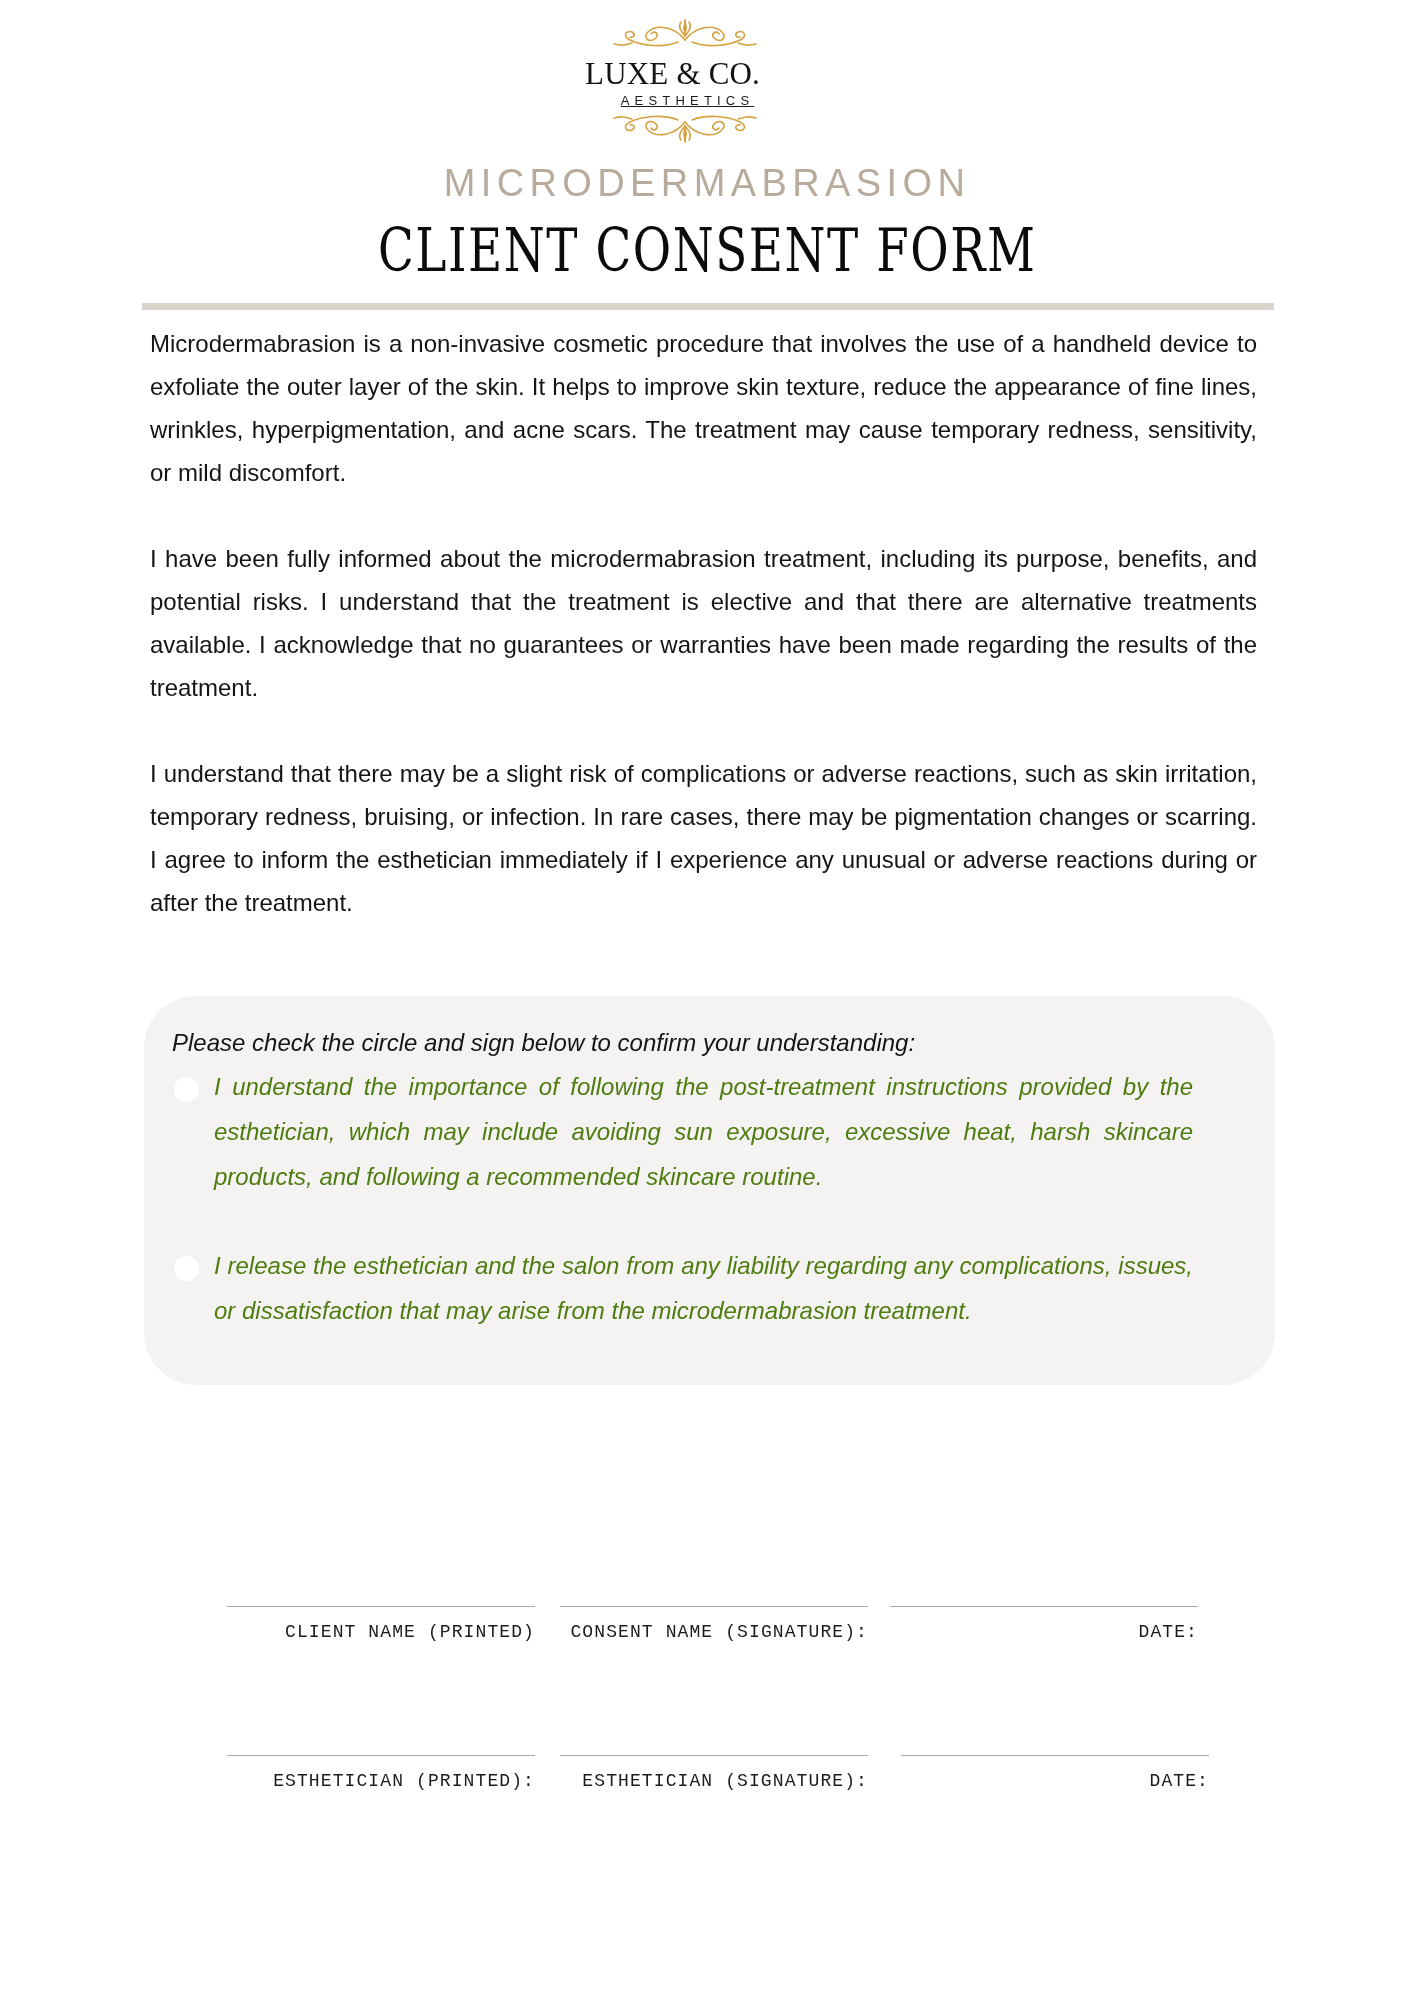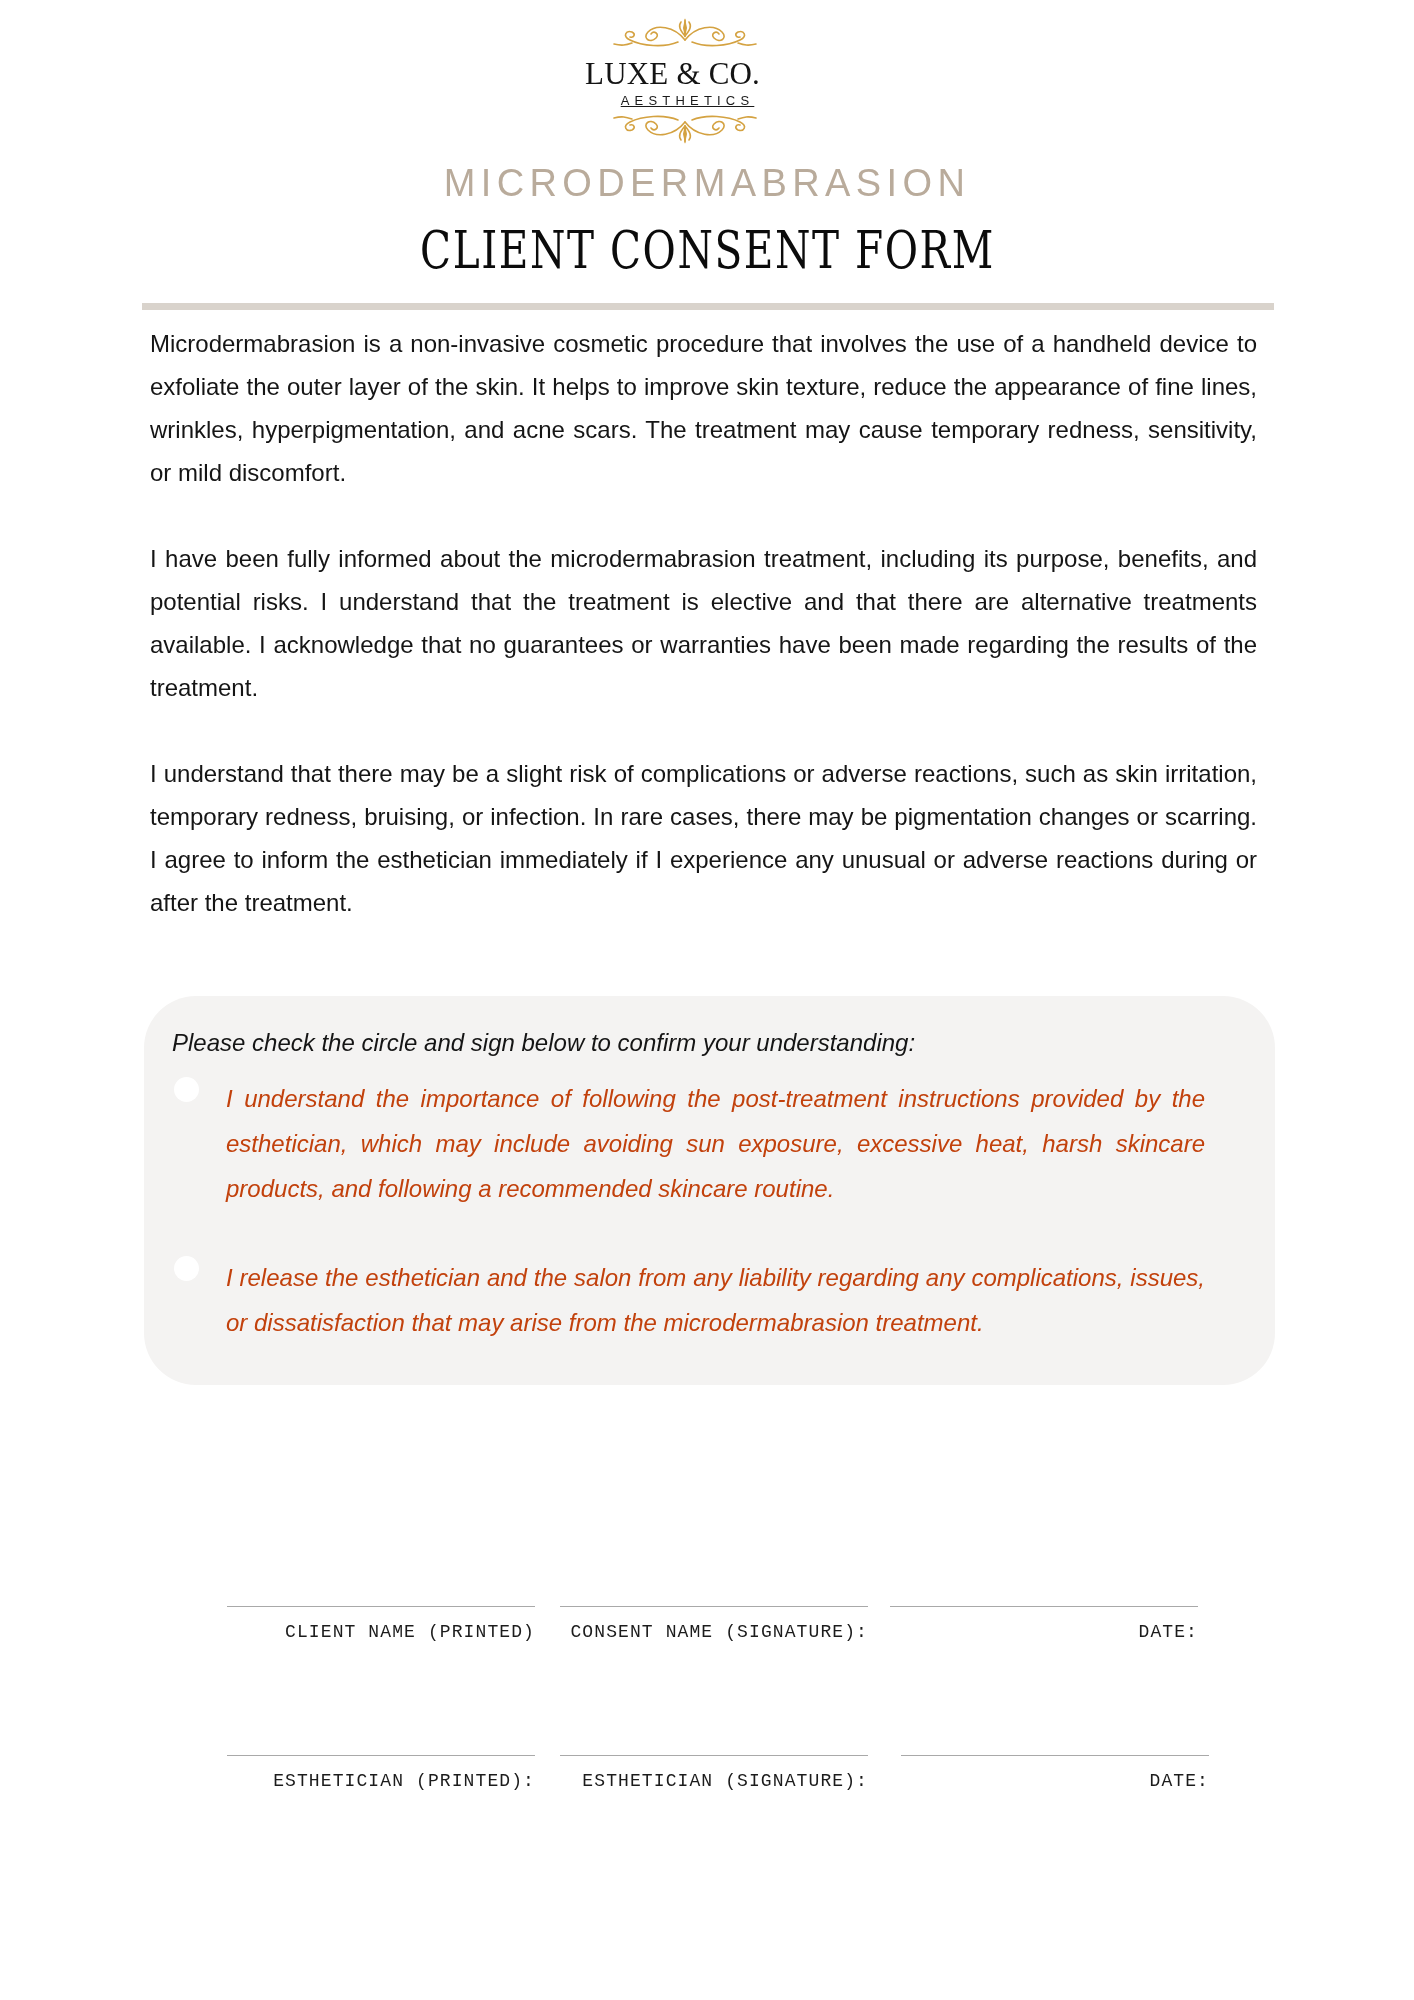--- a/index.html
+++ b/index.html
@@ -13,21 +13,21 @@
   .logo-name { position: absolute; left: 0; width: 200px; top: 44px; 
     font-family: "Liberation Serif", "DejaVu Serif", serif; font-size: 31px; line-height: 36px; color: #141414; letter-spacing: 0.2px; }
   .logo-sub { position: absolute; left: 0; width: 200px; top: 81px; text-align: center;
     font-family: "Liberation Sans", "DejaVu Sans", sans-serif; font-size: 13px; line-height: 16px; letter-spacing: 5.2px; color: #1a1a1a; padding-left: 5px; box-sizing: border-box; text-decoration: underline; }
 
   
   .subtitle { position: absolute; left: 0; width: 1414px; top: 162px; text-align: center;
     font-family: "Liberation Sans", "DejaVu Sans", sans-serif; font-size: 38px; line-height: 42px;
     letter-spacing: 5.4px; color: #b9ab9b; font-weight: normal; }
   .title { position: absolute; left: 0; width: 1414px; top: 208px; text-align: center;
-    font-family: "DejaVu Serif", "Liberation Serif", serif; font-size: 52px; line-height: 84px;
+    font-family: "DejaVu Serif", "Liberation Serif", serif; font-size: 60px; line-height: 84px;
     color: #0b0b0b; font-weight: normal; letter-spacing: 2px; }
   .title span { display: inline-block; transform: scaleX(0.78); transform-origin: center; }
 
   .divider { position: absolute; left: 142px; top: 303px; width: 1132px; height: 7px; background: #d9d3cc; }
 
   
   .body-text { position: absolute; left: 150px; width: 1107px; top: 322px;
     font-family: "Liberation Sans", "DejaVu Sans", sans-serif; font-size: 24px; line-height: 43px;
     text-align: justify; color: #151515; }
   .body-text p { margin: 0 0 43px 0; }
@@ -37,21 +37,21 @@
     background: #f4f3f2; border-radius: 52px; font-style: italic; }
   .consent-heading { position: absolute; left: 28px; top: 30px; width: 1080px;
     font-family: "Liberation Sans", "DejaVu Sans", sans-serif; font-size: 24px; line-height: 34px; color: #151515; }
   .consent-item { position: absolute; left: 30px; width: 1030px; }
   .consent-item.one { top: 68px; }
   .consent-item.two { top: 247px; }
   .radio { position: absolute; left: 0; top: 13px; width: 25px; height: 25px; border-radius: 50%;
     background: #ffffff; border: none; padding: 0; cursor: pointer; }
   .item-text { position: absolute; left: 40px; width: 979px; top: 0;
     font-family: "Liberation Sans", "DejaVu Sans", sans-serif; font-size: 24px; line-height: 45px;
-    text-align: justify; color: #c2410c; margin: 12px; }
+    text-align: justify; color: #4d7c0f; margin: 0; }
 
   
   .sig { position: absolute; width: 308px; }
   .sig-line { height: 0; border-top: 1.5px solid #a9a9a9; width: 100%; cursor: text; }
   .sig-label { margin-top: 14px; text-align: right;
     font-family: Liberation Mono, monospace; font-size: 18px; line-height: 22px;
     letter-spacing: 1.1px; color: #1c1c1c; }
 </style>
 </head>
 <body>

